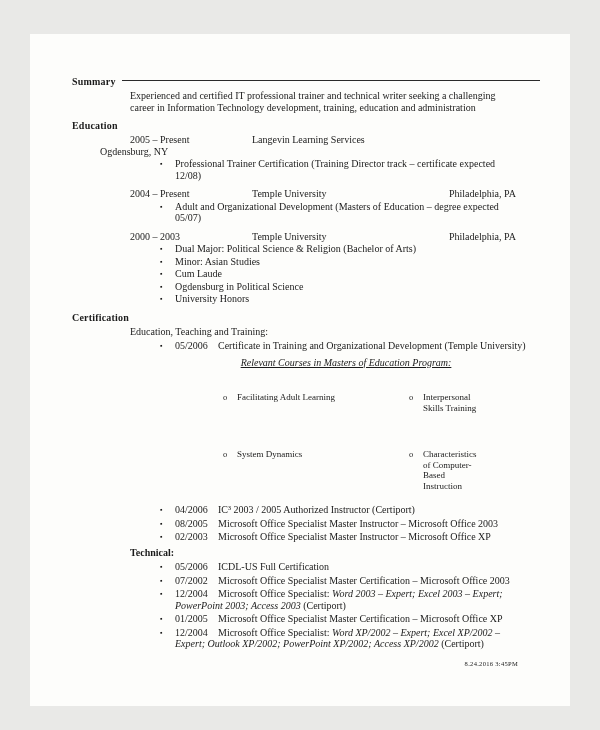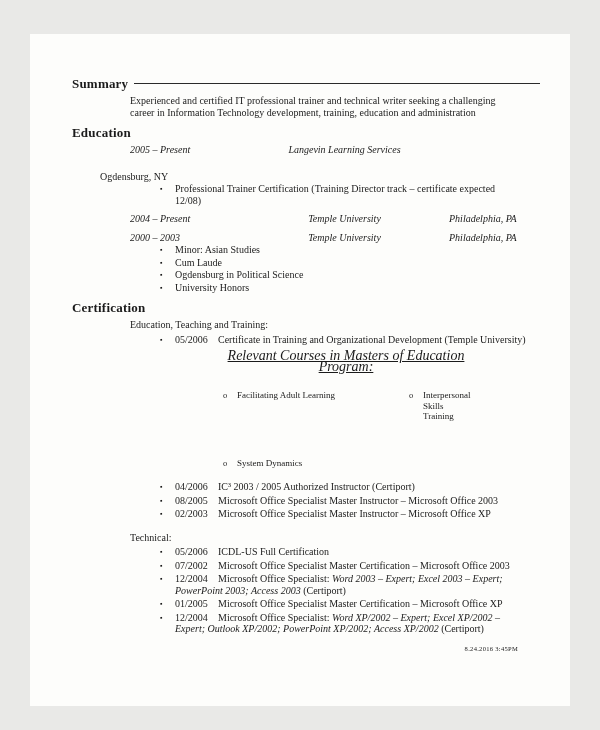--- a/index.html
+++ b/index.html
@@ -23,53 +23,53 @@
     width: 540px;
     height: 672px;
     background: #fdfdfb;
     padding: 42px 30px 12px 42px;
     overflow: hidden;
   }
 
   .sec { margin-bottom: 3px; }
 
   .sec-head { display: flex; align-items: center; gap: 6px; margin-bottom: 3px; }
-  .sec-title { font-weight: 700; font-size: 13px; letter-spacing: .2px; white-space: nowrap; }
+  .sec-title { font-weight: 700; font-size: 10px; letter-spacing: .2px; white-space: nowrap; }
   .sec-head .rule { flex: 1; height: 0; border-top: 1.2px solid #2a2a2a; margin-top: -2px; }
 
   .body-text { font-size: 10px; line-height: 11.5px; }
 
   .summary-body { margin: 1px 0 7px 58px; max-width: 392px; }
 
   
   .edu-entry { margin-left: 58px; margin-bottom: 7px; }
-  .edu-row { display: flex; font-style: italic; }
+  .edu-row { display: flex; }
   .edu-dates { width: 122px; }
-  .edu-inst { width: 185px; text-align: center; }
+  .edu-inst { width: 185px; }
   .edu-loc { flex: 1; padding-left: 12px; }
-  .edu-loc-below { margin-left: -30px; margin-top: 15px; }
+  .edu-loc-below { margin-left: -30px; }
 
   ul.blist { margin: 1px 0 0 0; padding: 0; list-style: none; }
   ul.blist li { position: relative; padding-left: 45px; margin-bottom: 1px; max-width: 390px; }
   ul.blist li::before { content: "▪"; position: absolute; left: 30px; top: 1px; font-size: 7px; }
 
   
   .cert-sub { margin-left: 58px; }
   .cert-label { margin: 2px 0 3px 0; }
-  .cert-label.second { margin-top: 12px; }
+  .cert-label.second { margin-top: 4px; font-weight: bold; }
 
   ul.cert-list { margin: 0; padding: 0; list-style: none; }
   ul.cert-list li { position: relative; padding-left: 45px; margin-bottom: 2px; max-width: 400px; }
   ul.cert-list li::before { content: "▪"; position: absolute; left: 30px; top: 1px; font-size: 7px; }
   .cert-date { display: inline-block; width: 43px; }
   .wrap-block { display: inline-block; vertical-align: top; max-width: 310px; }
 
   
   .courses { margin: 6px 0 13px 92px; width: 248px; font-size: 9px; line-height: 10.5px; }
-  .courses-title { text-align: center; font-style: italic; text-decoration: underline; font-size: 14px; margin-bottom: 18px; }
+  .courses-title { text-align: center; font-style: italic; text-decoration: underline; font-size: 10px; margin-bottom: 24px; }
   .courses-grid { display: grid; grid-template-columns: 150px 1fr; column-gap: 2px; row-gap: 4px; gap: 36px; }
   .course-cell { position: relative; padding-left: 15px; }
   .course-cell::before { content: "o"; position: absolute; left: 1px; top: 0; font-size: 8.5px; }
 
   .doc-footer { text-align: right; padding-right: 22px; font-size: 6.5px; letter-spacing: .3px; margin-top: 10px; color: #222; }
 
   i { font-style: italic; }
 </style>
 </head>
 <body>
@@ -101,29 +101,33 @@
           <li>Professional Trainer Certification (Training Director track – certificate expected 12/08)</li>
         </ul>
       </div>
 
       <div class="edu-entry body-text">
         <div class="edu-row">
           <span class="edu-dates">2004 – Present</span>
           <span class="edu-inst">Temple University</span>
           <span class="edu-loc">Philadelphia, PA</span>
         </div>
+        <ul class="blist">
+          <li>Adult and Organizational Development (Masters of Education – degree expected 05/07)</li>
+        </ul>
       </div>
 
       <div class="edu-entry body-text">
         <div class="edu-row">
           <span class="edu-dates">2000 – 2003</span>
           <span class="edu-inst">Temple University</span>
           <span class="edu-loc">Philadelphia, PA</span>
         </div>
         <ul class="blist">
+          <li>Dual Major: Political Science &amp; Religion (Bachelor of Arts)</li>
           <li>Minor: Asian Studies</li>
           <li>Cum Laude</li>
           <li>Ogdensburg in Political Science</li>
           <li>University Honors</li>
         </ul>
       </div>
     </div>
 
     <div class="sec">
       <div class="sec-head">
@@ -138,20 +142,21 @@
             <span class="cert-date">05/2006</span><span class="wrap-block"><span>Certificate in Training and Organizational Development (Temple University)</span><i></i><span></span></span>
           </li>
         </ul>
 
         <div class="courses">
           <div class="courses-title">Relevant Courses in Masters of Education Program:</div>
           <div class="courses-grid">
             <div class="course-cell">Facilitating Adult Learning</div>
             <div class="course-cell">Interpersonal Skills Training</div>
             <div class="course-cell">System Dynamics</div>
+            <div class="course-cell">Characteristics of Computer-Based Instruction</div>
           </div>
         </div>
 
         <ul class="cert-list">
           <li>
             <span class="cert-date">04/2006</span><span>IC³ 2003 / 2005 Authorized Instructor (Certiport)</span><i></i><span></span>
           </li>
           <li>
             <span class="cert-date">08/2005</span><span>Microsoft Office Specialist Master Instructor – Microsoft Office 2003</span><i></i><span></span>
           </li>

